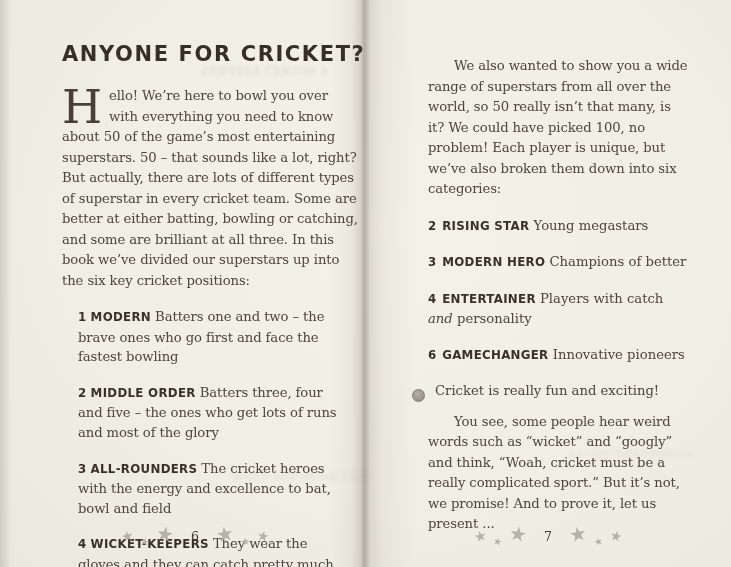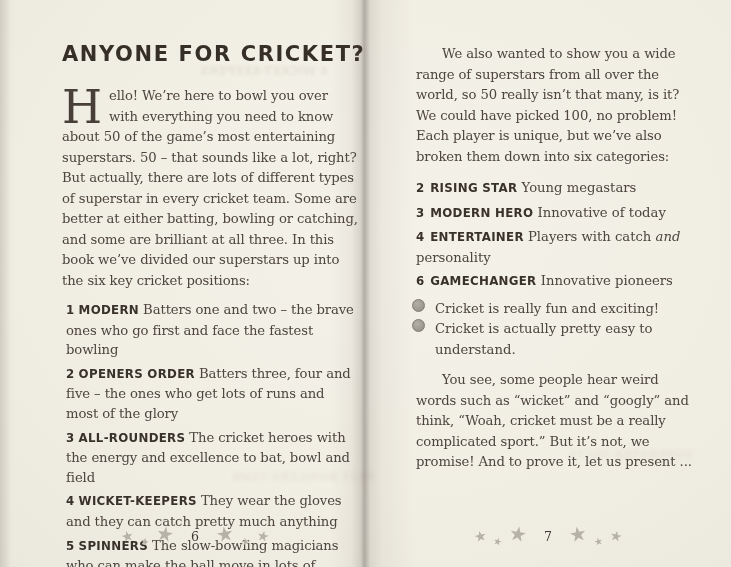--- a/index.html
+++ b/index.html
@@ -14,36 +14,36 @@
     background:linear-gradient(to right, rgba(110,100,88,.22), rgba(110,100,88,.10) 45%, rgba(110,100,88,.02) 75%, transparent);}
   .gutter{position:absolute;left:330px;top:0;width:84px;height:100%;
     background:linear-gradient(to right, rgba(70,60,50,0) 0%, rgba(70,60,50,.05) 25%,
       rgba(70,60,50,.16) 36%, rgba(55,46,38,.34) 41%, rgba(70,60,50,.12) 48%,
       rgba(70,60,50,.05) 62%, rgba(70,60,50,0) 100%);}
   
   .chunk{font-family:"DejaVu Sans","Liberation Sans",sans-serif;font-weight:800;color:#39322b;}
   .page-title{font-family:"DejaVu Sans","Liberation Sans",sans-serif;font-weight:800;
     font-size:21px;letter-spacing:1.6px;color:#362f28;white-space:nowrap;}
   .bodytext{font-size:13.2px;line-height:20.5px;letter-spacing:-.1px;}
-  p{margin:4px;}
+  p{margin:16px;}
   
   .page-left{position:absolute;left:62px;top:42px;width:296px;}
   .intro{margin-top:20px;}
   .dropcap{float:left;font-size:46px;line-height:37px;padding:3px 7px 0 0;color:#473f38;}
   .pos-list{margin-top:9px;font-size:13.2px;line-height:19.6px;letter-spacing:-.1px;}
   .pos-list .chunk{font-size:11.8px;letter-spacing:.3px;}
   
   .page-right{position:absolute;left:412px;top:40px;width:292px;}
   .indent{text-indent:26px;}
   .cat-list{margin-top:11px;font-size:13.2px;line-height:19.6px;}
   .cat-list .chunk{font-size:11.8px;letter-spacing:.3px;}
   .cat-list .num{display:inline-block;min-width:10px;}
   .para2{margin-top:11px;}
   .bullets{margin-top:7px;}
-  .bullet-row{display:flex;align-items:flex-start;gap:10px;line-height:20.5px;font-size:13.2px;}
+  .bullet-row{display:flex;align-items:flex-end;gap:10px;line-height:20.5px;font-size:13.2px;}
   .ball{width:13px;height:13px;border-radius:50%;flex:0 0 13px;
     background:radial-gradient(circle at 38% 35%, #b3aea6 0%, #a19c93 55%, #8e897f 100%);
     border:1.5px solid #7f7a71; box-sizing:border-box;}
   .para3{margin-top:10px;}
   
   .footer{position:absolute;top:526px;width:200px;display:flex;align-items:center;justify-content:center;gap:7px;}
   .footer-left{left:95px;}
   .footer-right{left:448px;}
   .pagenum{font-size:12.5px;color:#3e3832;padding:0 10px;}
   .star{color:#b7b2a8;line-height:1;display:inline-block;}
@@ -74,47 +74,43 @@
 
   <div class="page-left">
     <div class="page-title">ANYONE FOR CRICKET?</div>
 
     <div class="intro bodytext">
       <span class="dropcap">H</span><span>ello! We’re here to bowl you over with everything you need to know about 50 of the game’s most entertaining superstars. 50 – that sounds like a lot, right? But actually, there are lots of different types of superstar in every cricket team. Some are better at either batting, bowling or catching, and some are brilliant at all three. In this book we’ve divided our superstars up into the six key cricket positions:</span>
     </div>
 
     <div class="pos-list">
       <p class="pos-item"><span class="chunk">1</span> <span class="chunk">MODERN</span> <span>Batters one and two – the brave ones who go first and face the fastest bowling</span></p>
-      <p class="pos-item"><span class="chunk">2</span> <span class="chunk">OPENERS ORDER</span> <span>Batters three, four and five – the ones who get lots of runs and most of the glory</span></p>
+      <p class="pos-item"><span class="chunk">2</span> <span class="chunk">MIDDLE ORDER</span> <span>Batters three, four and five – the ones who get lots of runs and most of the glory</span></p>
       <p class="pos-item"><span class="chunk">3</span> <span class="chunk">ALL-ROUNDERS</span> <span>The cricket heroes with the energy and excellence to bat, bowl and field</span></p>
       <p class="pos-item"><span class="chunk">4</span> <span class="chunk">WICKET-KEEPERS</span> <span>They wear the gloves and they can catch pretty much anything</span></p>
       <p class="pos-item"><span class="chunk">5</span> <span class="chunk">SPINNERS</span> <span>The slow-bowling magicians who can make the ball move in lots of different directions</span></p>
 
     </div>
   </div>
 
   <div class="page-right">
     <p class="bodytext indent">We also wanted to show you a wide range of superstars from all over the world, so 50 really isn’t that many, is it? We could have picked 100, no problem! Each player is unique, but we’ve also broken them down into six categories:</p>
 
     <div class="cat-list">
       <p class="cat-item"><span class="chunk num">2</span> <span class="chunk">RISING STAR</span> <span>Young megastars</span></p>
-      <p class="cat-item"><span class="chunk num">3</span> <span class="chunk">MODERN HERO</span> <span>Innovative of today</span></p>
+      <p class="cat-item"><span class="chunk num">3</span> <span class="chunk">MODERN HERO</span> <span>Champions of better</span></p>
       <p class="cat-item"><span class="chunk num">4</span> <span class="chunk">ENTERTAINER</span> <span>Players with catch </span><em>and</em><span> personality</span></p>
       <p class="cat-item"><span class="chunk num">6</span> <span class="chunk">GAMECHANGER</span> <span>Innovative pioneers</span></p>
     </div>
 
 
     <div class="bullets">
       <div class="bullet-row">
         <span class="ball"></span>
         <span>Cricket is really fun and exciting!</span>
-      </div>
-      <div class="bullet-row">
-        <span class="ball"></span>
-        <span>Cricket is actually pretty easy to understand.</span>
       </div>
     </div>
 
     <p class="bodytext indent para3">You see, some people hear weird words such as “wicket” and “googly” and think, “Woah, cricket must be a really complicated sport.” But it’s not, we promise! And to prove it, let us present ...</p>
   </div>
 
   <div class="footer footer-left">
     <span class="star s-med">★</span>
     <span class="star s-small">★</span>
     <span class="star s-big">★</span>

